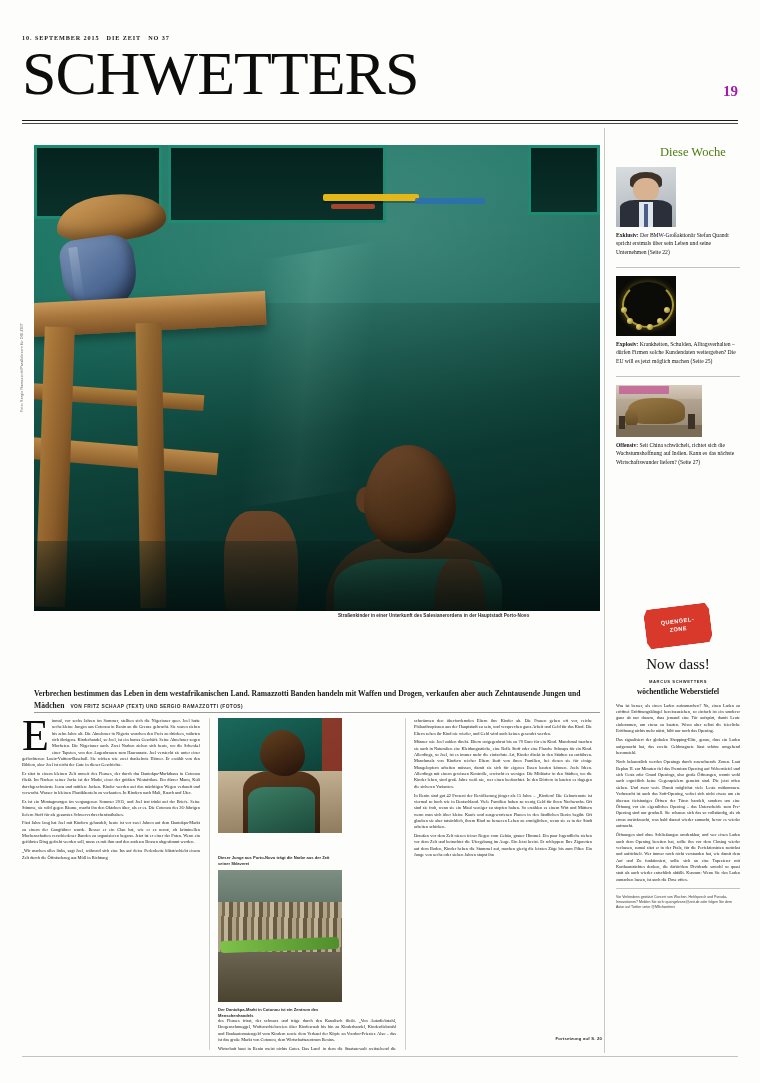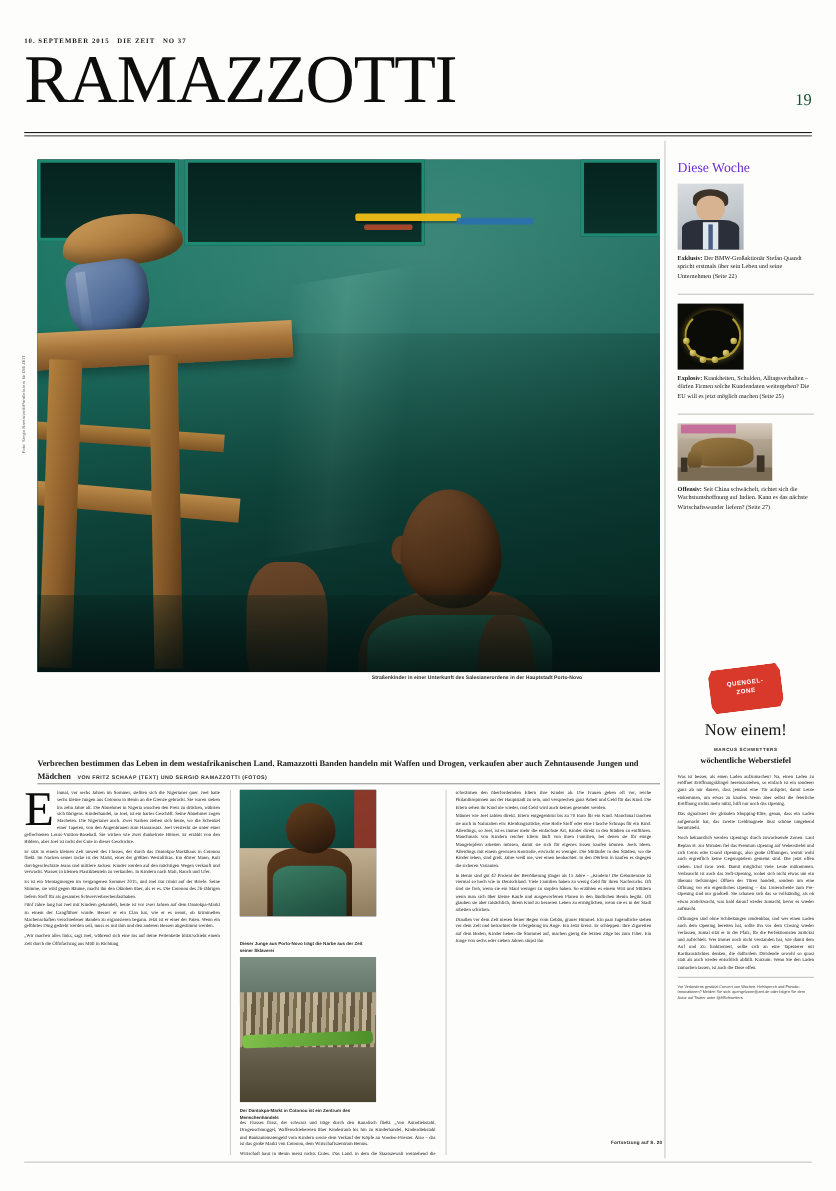--- a/index.html
+++ b/index.html
@@ -22,21 +22,21 @@
   }
   .dateline .sep{display:inline-block;width:7px;}
   .section-title{
     font-family:"Liberation Serif", serif;
     font-size:62px;line-height:.92;font-weight:400;
     letter-spacing:-1px;margin-top:4px;color:#0d0d0d;
   }
   .pageno{
     position:absolute;right:0px;bottom:2px;
     font-family:"Liberation Serif", serif;
-    font-size:15px;font-weight:400;color:#14532d;
+    font-size:15px;font-weight:700;color:#a21caf;
   }
   .rule-top{position:absolute;left:22px;top:120px;width:716px;height:1px;background:#1b1b1b;}
   .rule-thin{position:absolute;left:22px;top:122.5px;width:716px;height:.5px;background:#4a4a4a;}
 
   
   .col-divider{position:absolute;top:128px;left:604px;width:1px;height:925px;background:#c8c8c4;}
 
   
   .photo-wrap{position:absolute;left:34px;top:145px;width:566px;height:466px;}
   .photo{position:absolute;inset:0;overflow:hidden;background:#0c2b25;}
@@ -184,21 +184,21 @@
   .p2-crowd{position:absolute;left:0;top:24%;width:100%;height:40%;
     background:repeating-linear-gradient(92deg,#b8a98e 0 4px,#7d6a4e 4px 7px,#cbbda0 7px 11px,#6a5940 11px 15px);
     opacity:.9;}
   .p2-ground{position:absolute;left:0;bottom:0;width:100%;height:38%;
     background:linear-gradient(180deg,#6b6452,#49432f);}
 
   
   .side{position:absolute;left:616px;top:146px;width:124px;}
   .side-title{
     font-family:"Liberation Serif", serif;
-    font-size:12.5px;font-weight:400;color:#6d28d9;line-height:1.1;margin-bottom:7px;
+    font-size:12.5px;font-weight:400;color:#4d7c0f;line-height:1.1;margin-bottom:7px;margin-left:44px;
   }
   .side-item{margin-bottom:11px;}
   .side-thumb{width:60px;height:60px;overflow:hidden;margin-bottom:4px;position:relative;background:#ddd;}
   .side-thumb.wide{width:86px;height:52px;}
   .side-text{
     font-family:"Liberation Serif", serif;
     font-size:5.6px;line-height:1.52;color:#111;font-weight:400;
   }
   .side-text b{font-weight:700;}
   .side-rule{width:124px;height:.5px;background:#c4c4be;margin:7px 0 8px 0;}
@@ -278,21 +278,21 @@
 </style>
 </head>
 <body>
 
 <div class="page">
 
   <div class="masthead">
     <div class="dateline">
       <span>10. SEPTEMBER 2015</span><span class="sep"></span><span>DIE ZEIT</span><span class="sep"></span><span>No 37</span>
     </div>
-    <div class="section-title">RAMAZZOTTI</div>
+    <div class="section-title">SCHWETTERS</div>
     <div class="pageno">19</div>
   </div>
   <div class="rule-top"></div>
   <div class="rule-thin"></div>
   <div class="col-divider"></div>
 
   <div class="photo-wrap">
     <div class="photo">
       <div class="wall"></div>
       <div class="win win1">
@@ -438,21 +438,21 @@
     </div>
   </div>
 
   <div class="promo">
     <div class="stamp">
       <div class="stamp-txt">
         <span>QUENGEL-</span><br>
         <span>ZONE</span>
       </div>
     </div>
-    <div class="promo-head">Now einem!</div>
+    <div class="promo-head">Now dass!</div>
     <div class="promo-author">MARCUS SCHWETTERS</div>
     <div class="promo-sub">wöchentliche Weberstiefel</div>
     <div class="promo-body" id="promobody">
         <p>Was ist besser, als einen Laden aufzumachen? Na, einen Laden zu eröffnet Eröffnungsklingel hereinzuziehen, so einfach ist ein sonderer ganz ab nur dauern, dass jemand eine Tür aufspürt, damit Leute einkommen, um etwas zu kaufen. Wenn aber selbst die feierliche Eröffnung nichts mehr nützt, hilft nur noch das Opening.</p>
         <p>Das signalisiert der globalen Shopping-Elite, genau, dass ein Laden aufgemacht hat, das zweite Geldmagnete lässt schöne umgehend herumziehl.</p>
         <p>Noch bekanntlich werden Openings durch zuwachsende Zonen. Laut Beplan H. zur Minuten fiel das Premium Opening auf Weberstiefel und sich Cents oder Grand Openings, also große Öffnungen, womit wohl auch ergreiflich keine Gegenspielern gemeint sind. Die jetzt offen sieben. Und zwar weit. Damit möglichst viele Leute mitkommen. Verbraucht ist auch das Soft-Opening, wobei sich nicht etwas um ein überaus tiefsinniges Öffnen der Türen handelt, sondern um eine Öffnung vor ein eigentliches Opening – das Unterscheide zum Pre-Opening sind nur graduell. Sie schauen sich das so vollständig, als ob etwas zurückwacht, was bald darauf wieder zumacht, bevor es wieder aufmacht.</p>
         <p>Öffnungen sind ohne Schließungen umdenkbar, und wer einen Laden auch dem Opening bereiten hat, sollte ihn vor dem Closing wieder verlassen, zumal sitzt er in der Pfalz, für die Perfektionisten zurückst und aufrichtelt. Wer immer noch nicht verstanden hat, wie damit dem Auf und Zu funktioniert, sollte sich an eine Tapezierer mit Karthausträchtes denken, die dafür/dem Dividende sowohl so quasi statt als auch wieder entschlich abfällt. Kurzum: Wenn Sie den Laden zumachen lassen, ist auch die Dose offen.</p>
       </div>
     <div class="promo-rule"></div>
     <div class="promo-foot">Vor Verbindens gestützt Concert von Wochen. Hehlsprech und Pseudo-Innovationen? Melden Sie sich: quengelzone@zeit.de oder folgen Sie dem Autor auf Twitter unter @MSchwetters</div>

